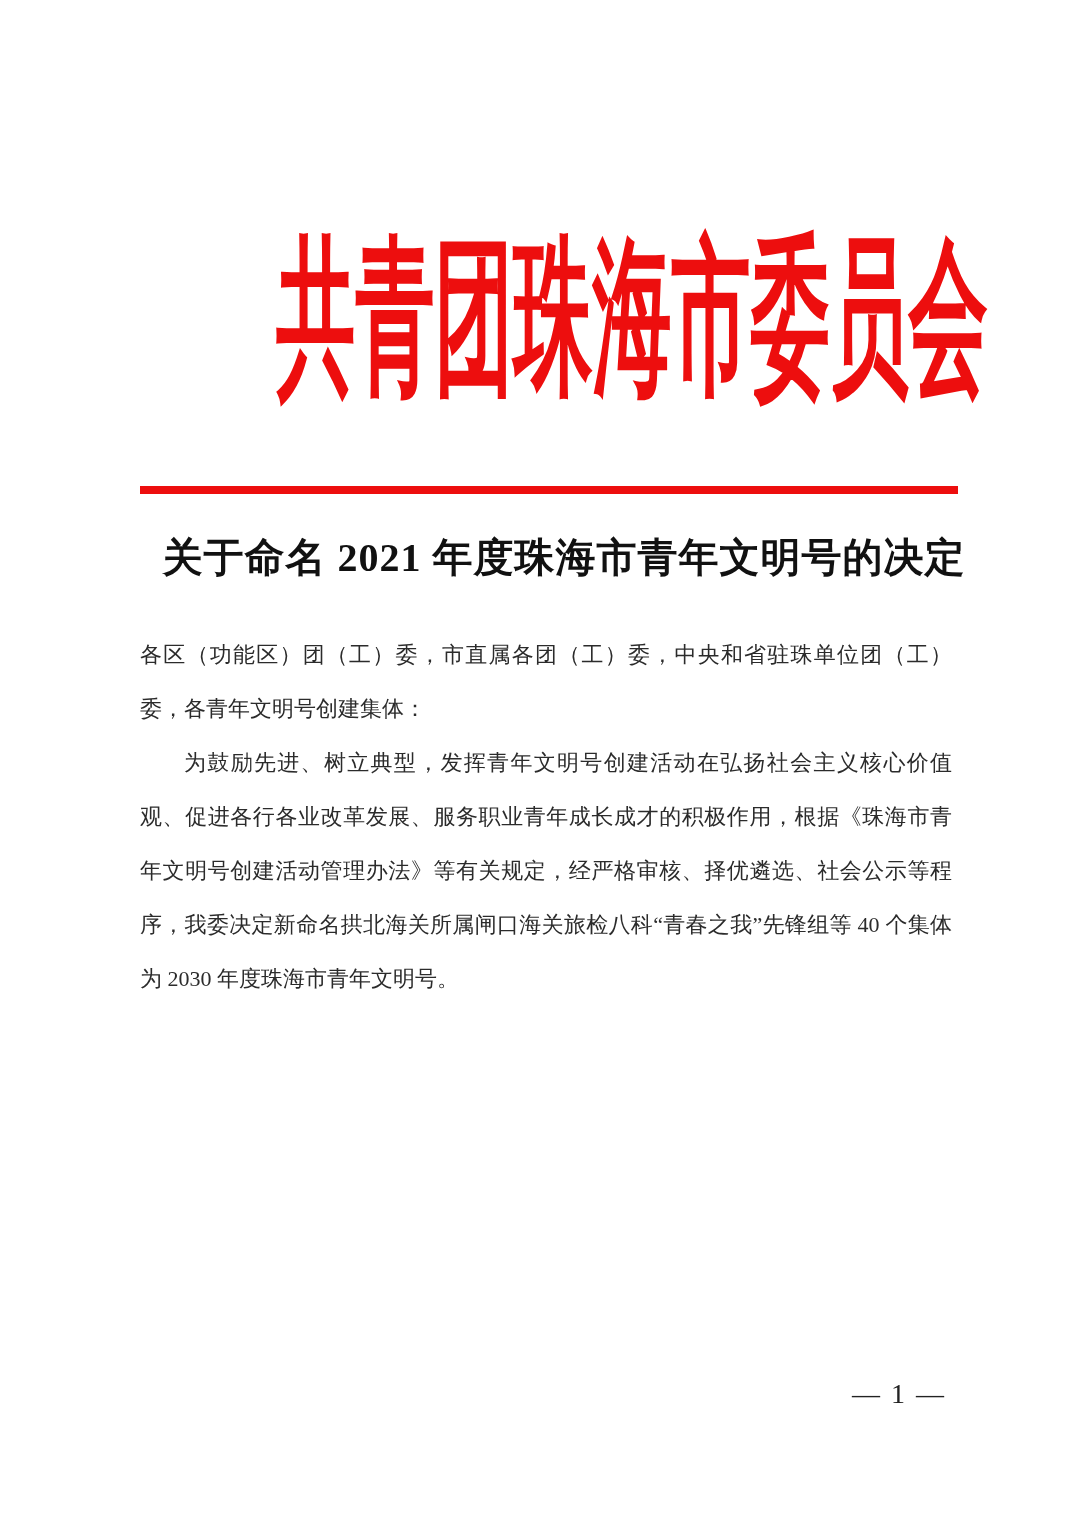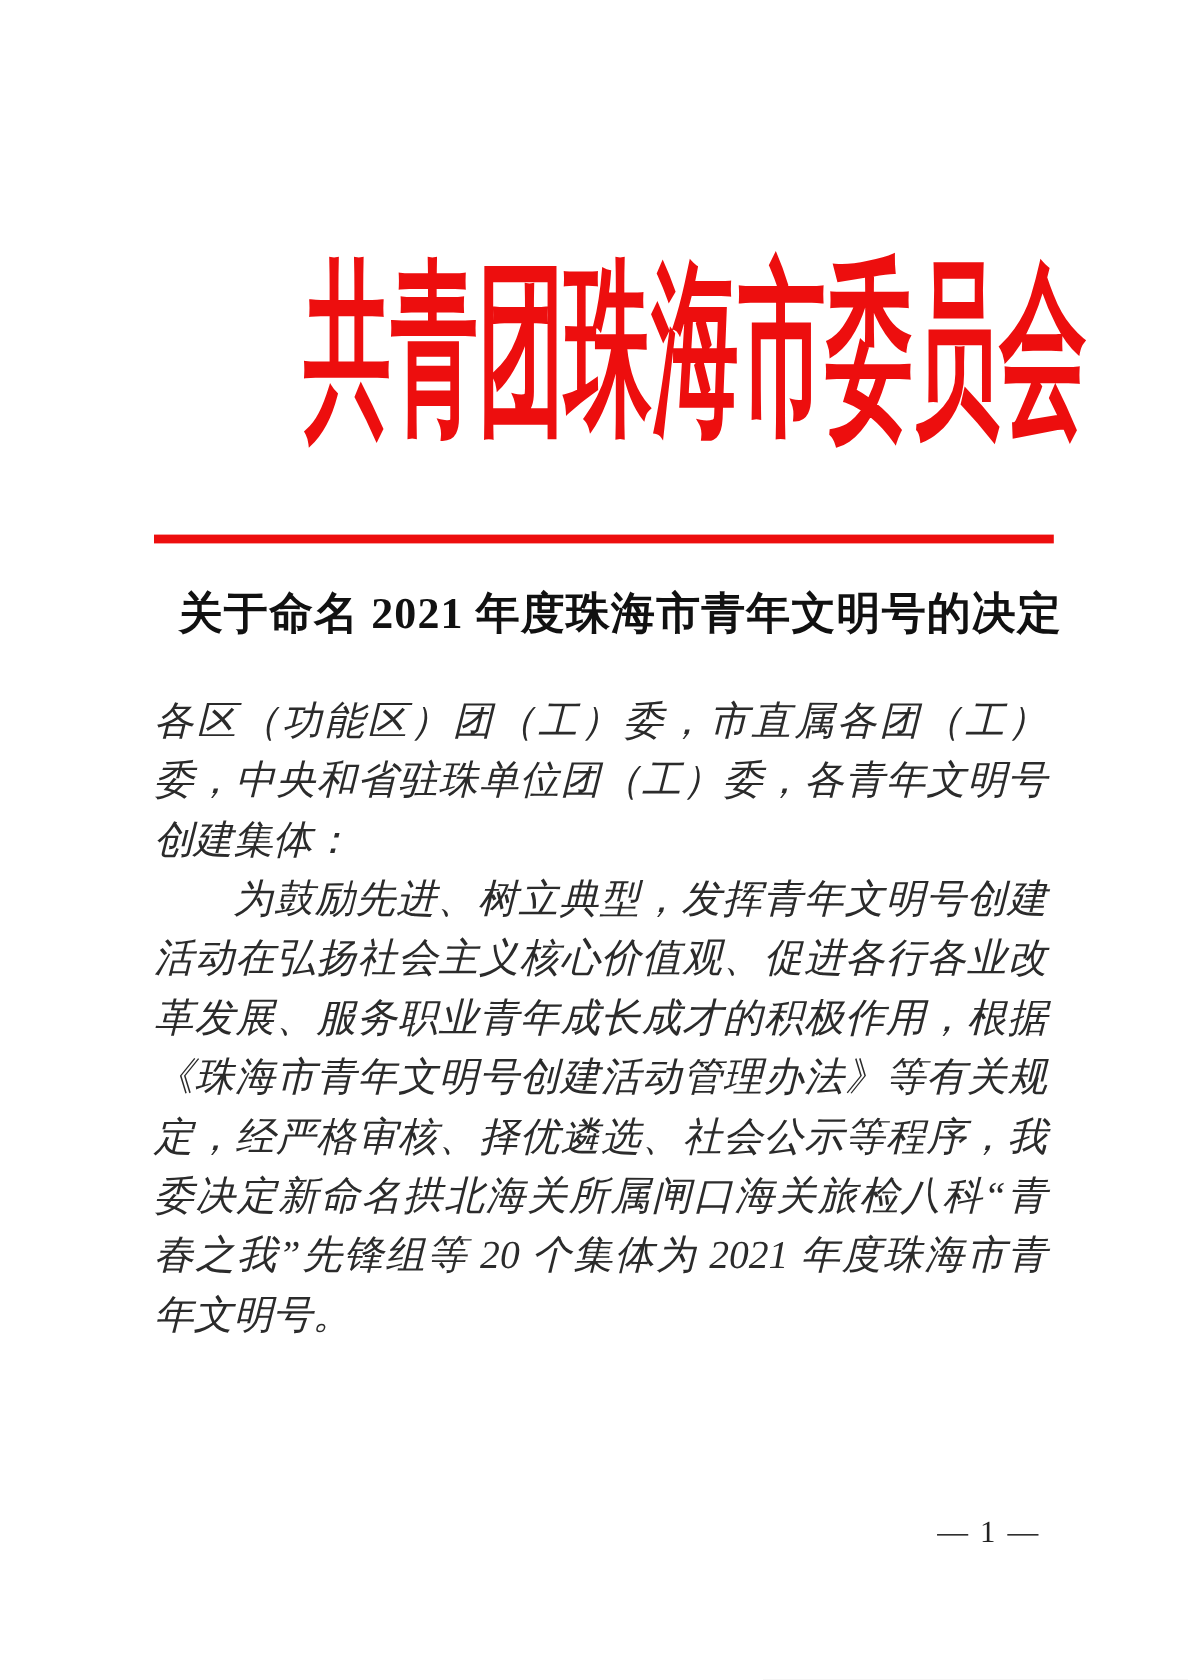--- a/index.html
+++ b/index.html
@@ -62,25 +62,24 @@
     line-height: 52px;
     font-weight: bold;
     color: #111111;
     letter-spacing: 1px;
   }
   .body-text {
     position: absolute;
     top: 628px;
     left: 140px;
     width: 812px;
-    font-size: 36px;
+    font-size: 22px;
     line-height: 54px;
     text-align: justify;
     color: #2b2b2b;
-    font-style: italic;
   }
   .body-text p {
     margin: 0;
     padding: 0;
   }
   .body-text p.indent {
     text-indent: 2em;
   }
   .page-footer {
     position: absolute;
@@ -99,18 +98,18 @@
 
   <div class="org-title">共青团珠海市委员会</div>
 
 
   <div class="red-line"></div>
 
   <div class="doc-title">关于命名 2021 年度珠海市青年文明号的决定</div>
 
   <div class="body-text">
     <p class="salutation">各区（功能区）团（工）委，市直属各团（工）委，中央和省驻珠单位团（工）委，各青年文明号创建集体：</p>
-    <p class="indent">为鼓励先进、树立典型，发挥青年文明号创建活动在弘扬社会主义核心价值观、促进各行各业改革发展、服务职业青年成长成才的积极作用，根据《珠海市青年文明号创建活动管理办法》等有关规定，经严格审核、择优遴选、社会公示等程序，我委决定新命名拱北海关所属闸口海关旅检八科“青春之我”先锋组等 20 个集体为 2021 年度珠海市青年文明号。</p>
+    <p class="indent">为鼓励先进、树立典型，发挥青年文明号创建活动在弘扬社会主义核心价值观、促进各行各业改革发展、服务职业青年成长成才的积极作用，根据《珠海市青年文明号创建活动管理办法》等有关规定，经严格审核、择优遴选、社会公示等程序，我委决定新命名拱北海关所属闸口海关旅检八科“青春之我”先锋组等 40 个集体为 2030 年度珠海市青年文明号。</p>
   </div>
 
   <div class="page-footer">— 1 —</div>
 
 </div>
 
 </body></html>

